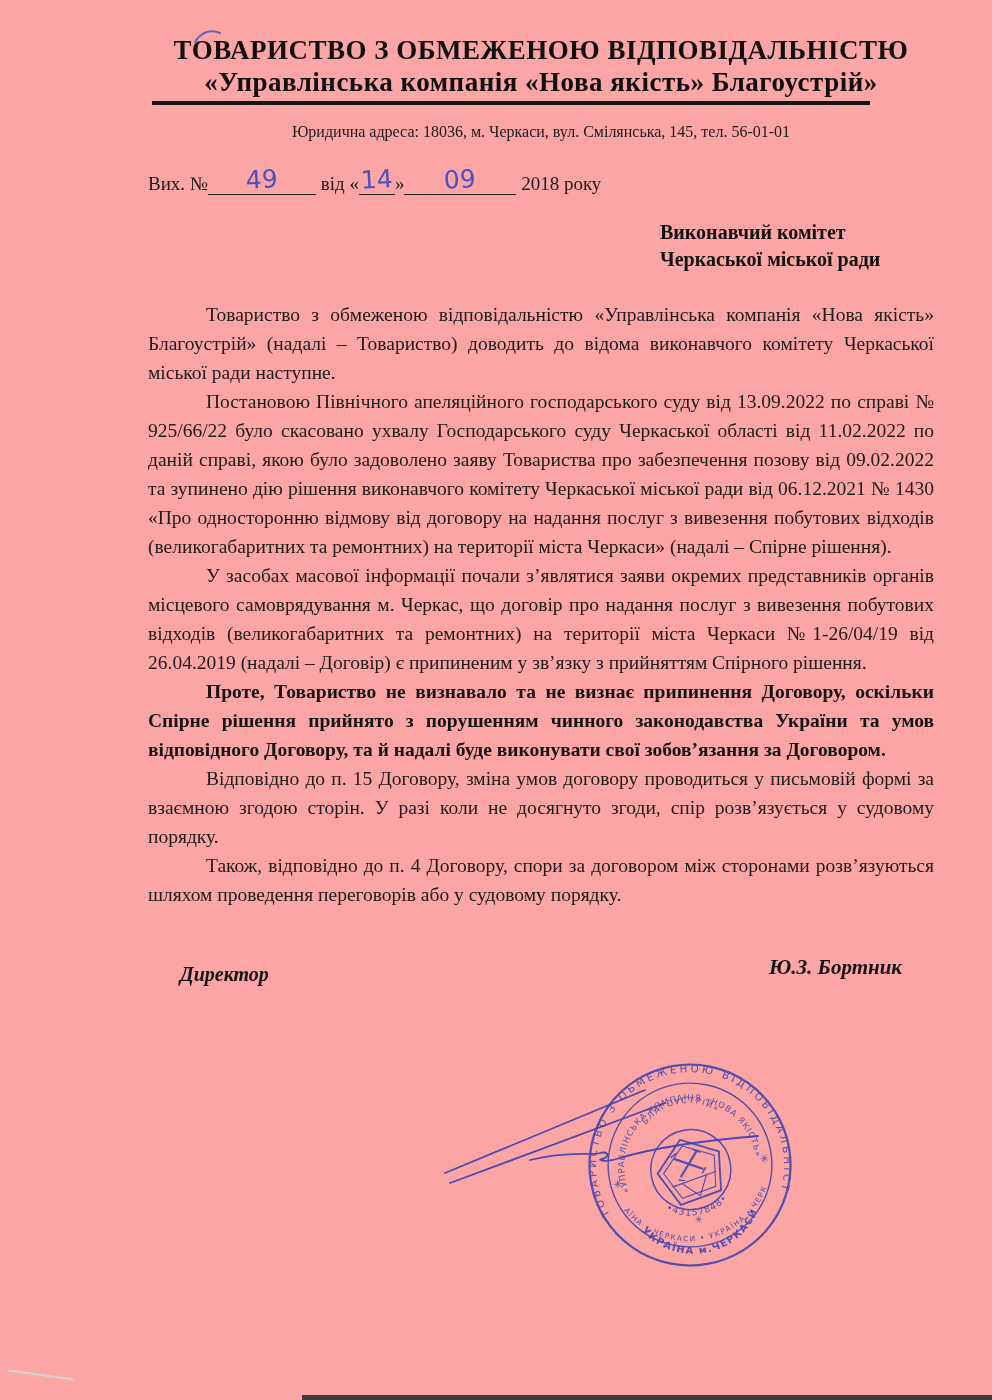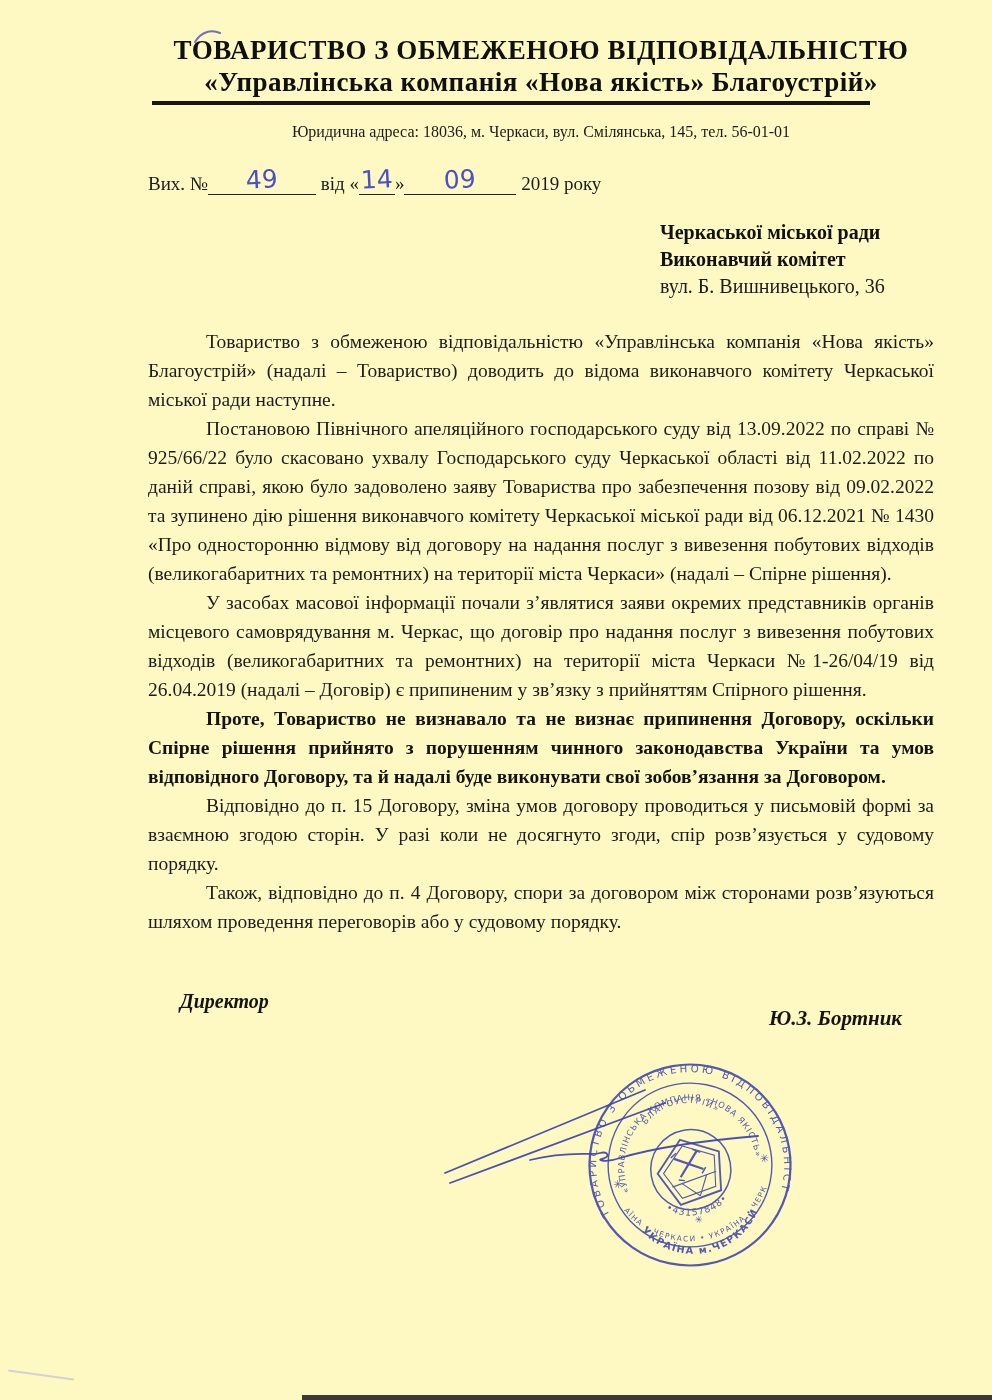--- a/index.html
+++ b/index.html
@@ -1,21 +1,21 @@
 <!DOCTYPE html>
 <html lang="uk"><head>
 <meta charset="utf-8">
 <style>
   * { margin:0; padding:0; box-sizing:border-box; }
   html,body { background:#e8e8e8; }
   .page {
     position:relative;
     width:992px; height:1400px;
     margin:0 auto;
-    background:#fef9c3;
+    background:#fca5a5;
     overflow:hidden;
     font-family:"Liberation Serif", serif;
     color:#1c1c1c;
   }
   .content { margin:0 58px 0 148px; }
 
   
   .letterhead { padding-top:34px; text-align:center; }
   .org-line { font-weight:bold; font-size:27px; line-height:32px; color:#101010; letter-spacing:.5px; }
   .letterhead-rule { height:4px; background:#161616; margin:3px 64px 3px 4px; }
@@ -40,21 +40,21 @@
   .recipient .bold { font-weight:bold; color:#111; }
 
   
   .body-text { margin-top:27px; font-size:19.5px; line-height:29px; text-align:justify; }
   .body-text p { text-indent:58px; }
   .body-text p.strong { font-weight:bold; color:#141414; }
 
   
   .sig-row { margin-top:46px; position:relative; height:60px;font-style:italic; }
   .sig-title { position:absolute; left:32px; top:8px; font-weight:bold; font-size:20px; color:#141414; }
-  .sig-name  { position:absolute; right:32px; top:24px; font-weight:bold; font-size:21px; color:#141414; }
+  .sig-name  { position:absolute; right:32px; top:0; font-weight:bold; font-size:21px; color:#141414; }
 
   
   .signature-svg { position:absolute; left:430px; top:1078px; width:340px; height:115px; opacity:.92; }
   .stamp { position:absolute; left:583px; top:1058px; width:214px; height:214px; opacity:.88; filter:blur(.2px); }
   .stamp text { font-family:"DejaVu Sans", sans-serif; fill:#3d43ae; }
   .pen-mark { position:absolute; left:192px; top:27px; width:32px; height:20px; opacity:.8; }
   .scan-bar { position:absolute; left:302px; right:0; bottom:0; height:5px; background:#3a3a3a; }
   .scan-scratch { position:absolute; left:8px; top:1374px; width:66px; height:1.5px; background:#d2d2d2; transform:rotate(8deg); }
 </style>
 </head>
@@ -67,27 +67,26 @@
     <header class="letterhead">
       <div class="org-line">ТОВАРИСТВО З ОБМЕЖЕНОЮ ВІДПОВІДАЛЬНІСТЮ</div>
       <div class="org-line">«Управлінська компанія «Нова якість» Благоустрій»</div>
       <div class="letterhead-rule"></div>
       <div class="legal-address">Юридична адреса: 18036, м. Черкаси, вул. Смілянська, 145, тел. 56-01-01</div>
     </header>
 
     <div class="refline">
       <span>Вих. №</span><span class="blank num"><span class="hand">49</span></span>
       <span>від «</span><span class="blank day"><span class="hand">14</span></span><span>»</span><span class="blank month"><span class="hand">09</span></span>
-      <span>2019 року</span>
+      <span>2018 року</span>
     </div>
 
     <div class="recipient">
+      <div class="bold">Виконавчий комітет</div>
       <div class="bold">Черкаської міської ради</div>
-      <div class="bold">Виконавчий комітет</div>
-      <div>вул. Б. Вишнивецького, 36</div>
     </div>
 
     <div class="body-text">
       <p>Товариство з обмеженою відповідальністю «Управлінська компанія «Нова якість» Благоустрій» (надалі – Товариство) доводить до відома виконавчого комітету Черкаської міської ради наступне.</p>
       <p>Постановою Північного апеляційного господарського суду від 13.09.2022 по справі № 925/66/22 було скасовано ухвалу Господарського суду Черкаської області від 11.02.2022 по даній справі, якою було задоволено заяву Товариства про забезпечення позову від 09.02.2022 та зупинено дію рішення виконавчого комітету Черкаської міської ради від 06.12.2021 № 1430 «Про односторонню відмову від договору на надання послуг з вивезення побутових відходів (великогабаритних та ремонтних) на території міста Черкаси» (надалі – Спірне рішення).</p>
       <p>У засобах масової інформації почали з’являтися заяви окремих представників органів місцевого самоврядування м. Черкас, що договір про надання послуг з вивезення побутових відходів (великогабаритних та ремонтних) на території міста Черкаси №1-26/04/19 від 26.04.2019 (надалі – Договір) є припиненим у зв’язку з прийняттям Спірного рішення.</p>
       <p class="strong">Проте, Товариство не визнавало та не визнає припинення Договору, оскільки Спірне рішення прийнято з порушенням чинного законодавства України та умов відповідного Договору, та й надалі буде виконувати свої зобов’язання за Договором.</p>
       <p>Відповідно до п. 15 Договору, зміна умов договору проводиться у письмовій формі за взаємною згодою сторін. У разі коли не досягнуто згоди, спір розв’язується у судовому порядку.</p>
       <p>Також, відповідно до п. 4 Договору, спори за договором між сторонами розв’язуються шляхом проведення переговорів або у судовому порядку.</p>
     </div>

